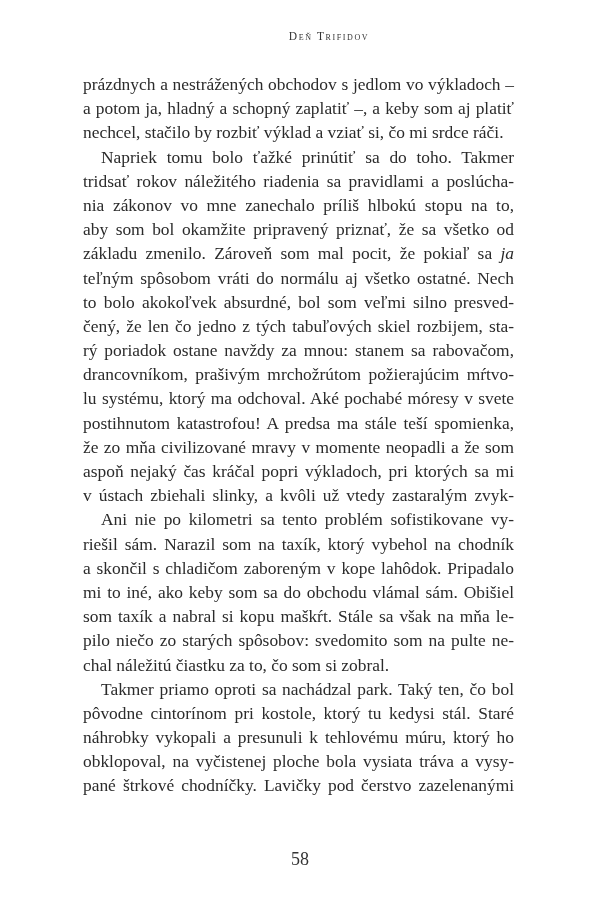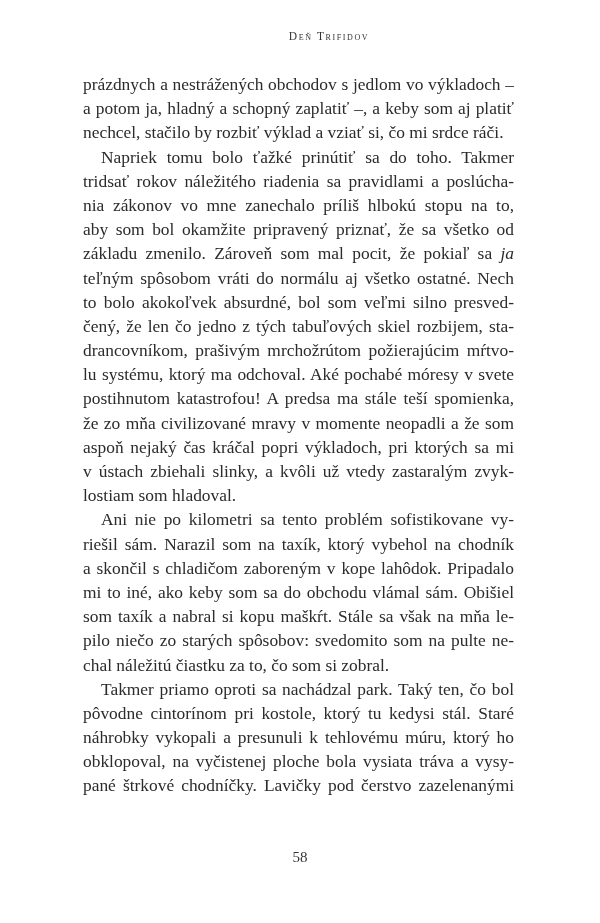--- a/index.html
+++ b/index.html
@@ -47,21 +47,21 @@
     }
     .line.indent {
       padding-left: 18px;
     }
     .page-number {
       position: absolute;
       top: 849px;
       left: 0;
       width: 600px;
       text-align: center;
-      font-size: 15px;
+      font-size: 18px;
       color: #333;
     }
     em { font-style: italic; }
   </style>
 </head>
 <body>
 
 <div class="running-head">Deň Trifidov</div>
 
 <div class="text-block">
@@ -74,27 +74,27 @@
 
   <div>
     <div class="line indent">Napriek tomu bolo ťažké prinútiť sa do toho. Takmer</div>
     <div class="line">tridsať rokov náležitého riadenia sa pravidlami a poslúcha-</div>
     <div class="line">nia zákonov vo mne zanechalo príliš hlbokú stopu na to,</div>
     <div class="line">aby som bol okamžite pripravený priznať, že sa všetko od</div>
     <div class="line"><span>základu zmenilo. Zároveň som mal pocit, že pokiaľ sa </span><em>ja</em></div>
     <div class="line">teľným spôsobom vráti do normálu aj všetko ostatné. Nech</div>
     <div class="line">to bolo akokoľvek absurdné, bol som veľmi silno presved-</div>
     <div class="line">čený, že len čo jedno z tých tabuľových skiel rozbijem, sta-</div>
+    <div class="line">rý poriadok ostane navždy za mnou: stanem sa rabovačom,</div>
     <div class="line">drancovníkom, prašivým mrchožrútom požierajúcim mŕtvo-</div>
     <div class="line">lu systému, ktorý ma odchoval. Aké pochabé móresy v svete</div>
     <div class="line">postihnutom katastrofou! A predsa ma stále teší spomienka,</div>
     <div class="line">že zo mňa civilizované mravy v momente neopadli a že som</div>
     <div class="line">aspoň nejaký čas kráčal popri výkladoch, pri ktorých sa mi</div>
     <div class="line">v ústach zbiehali slinky, a kvôli už vtedy zastaralým zvyk-</div>
-    <div class="line last">lostiam som hladoval.</div>
   </div>
 
   <div>
     <div class="line indent">Ani nie po kilometri sa tento problém sofistikovane vy-</div>
     <div class="line">riešil sám. Narazil som na taxík, ktorý vybehol na chodník</div>
     <div class="line">a skončil s chladičom zaboreným v kope lahôdok. Pripadalo</div>
     <div class="line">mi to iné, ako keby som sa do obchodu vlámal sám. Obišiel</div>
     <div class="line">som taxík a nabral si kopu maškŕt. Stále sa však na mňa le-</div>
     <div class="line">pilo niečo zo starých spôsobov: svedomito som na pulte ne-</div>
     <div class="line last">chal náležitú čiastku za to, čo som si zobral.</div>

